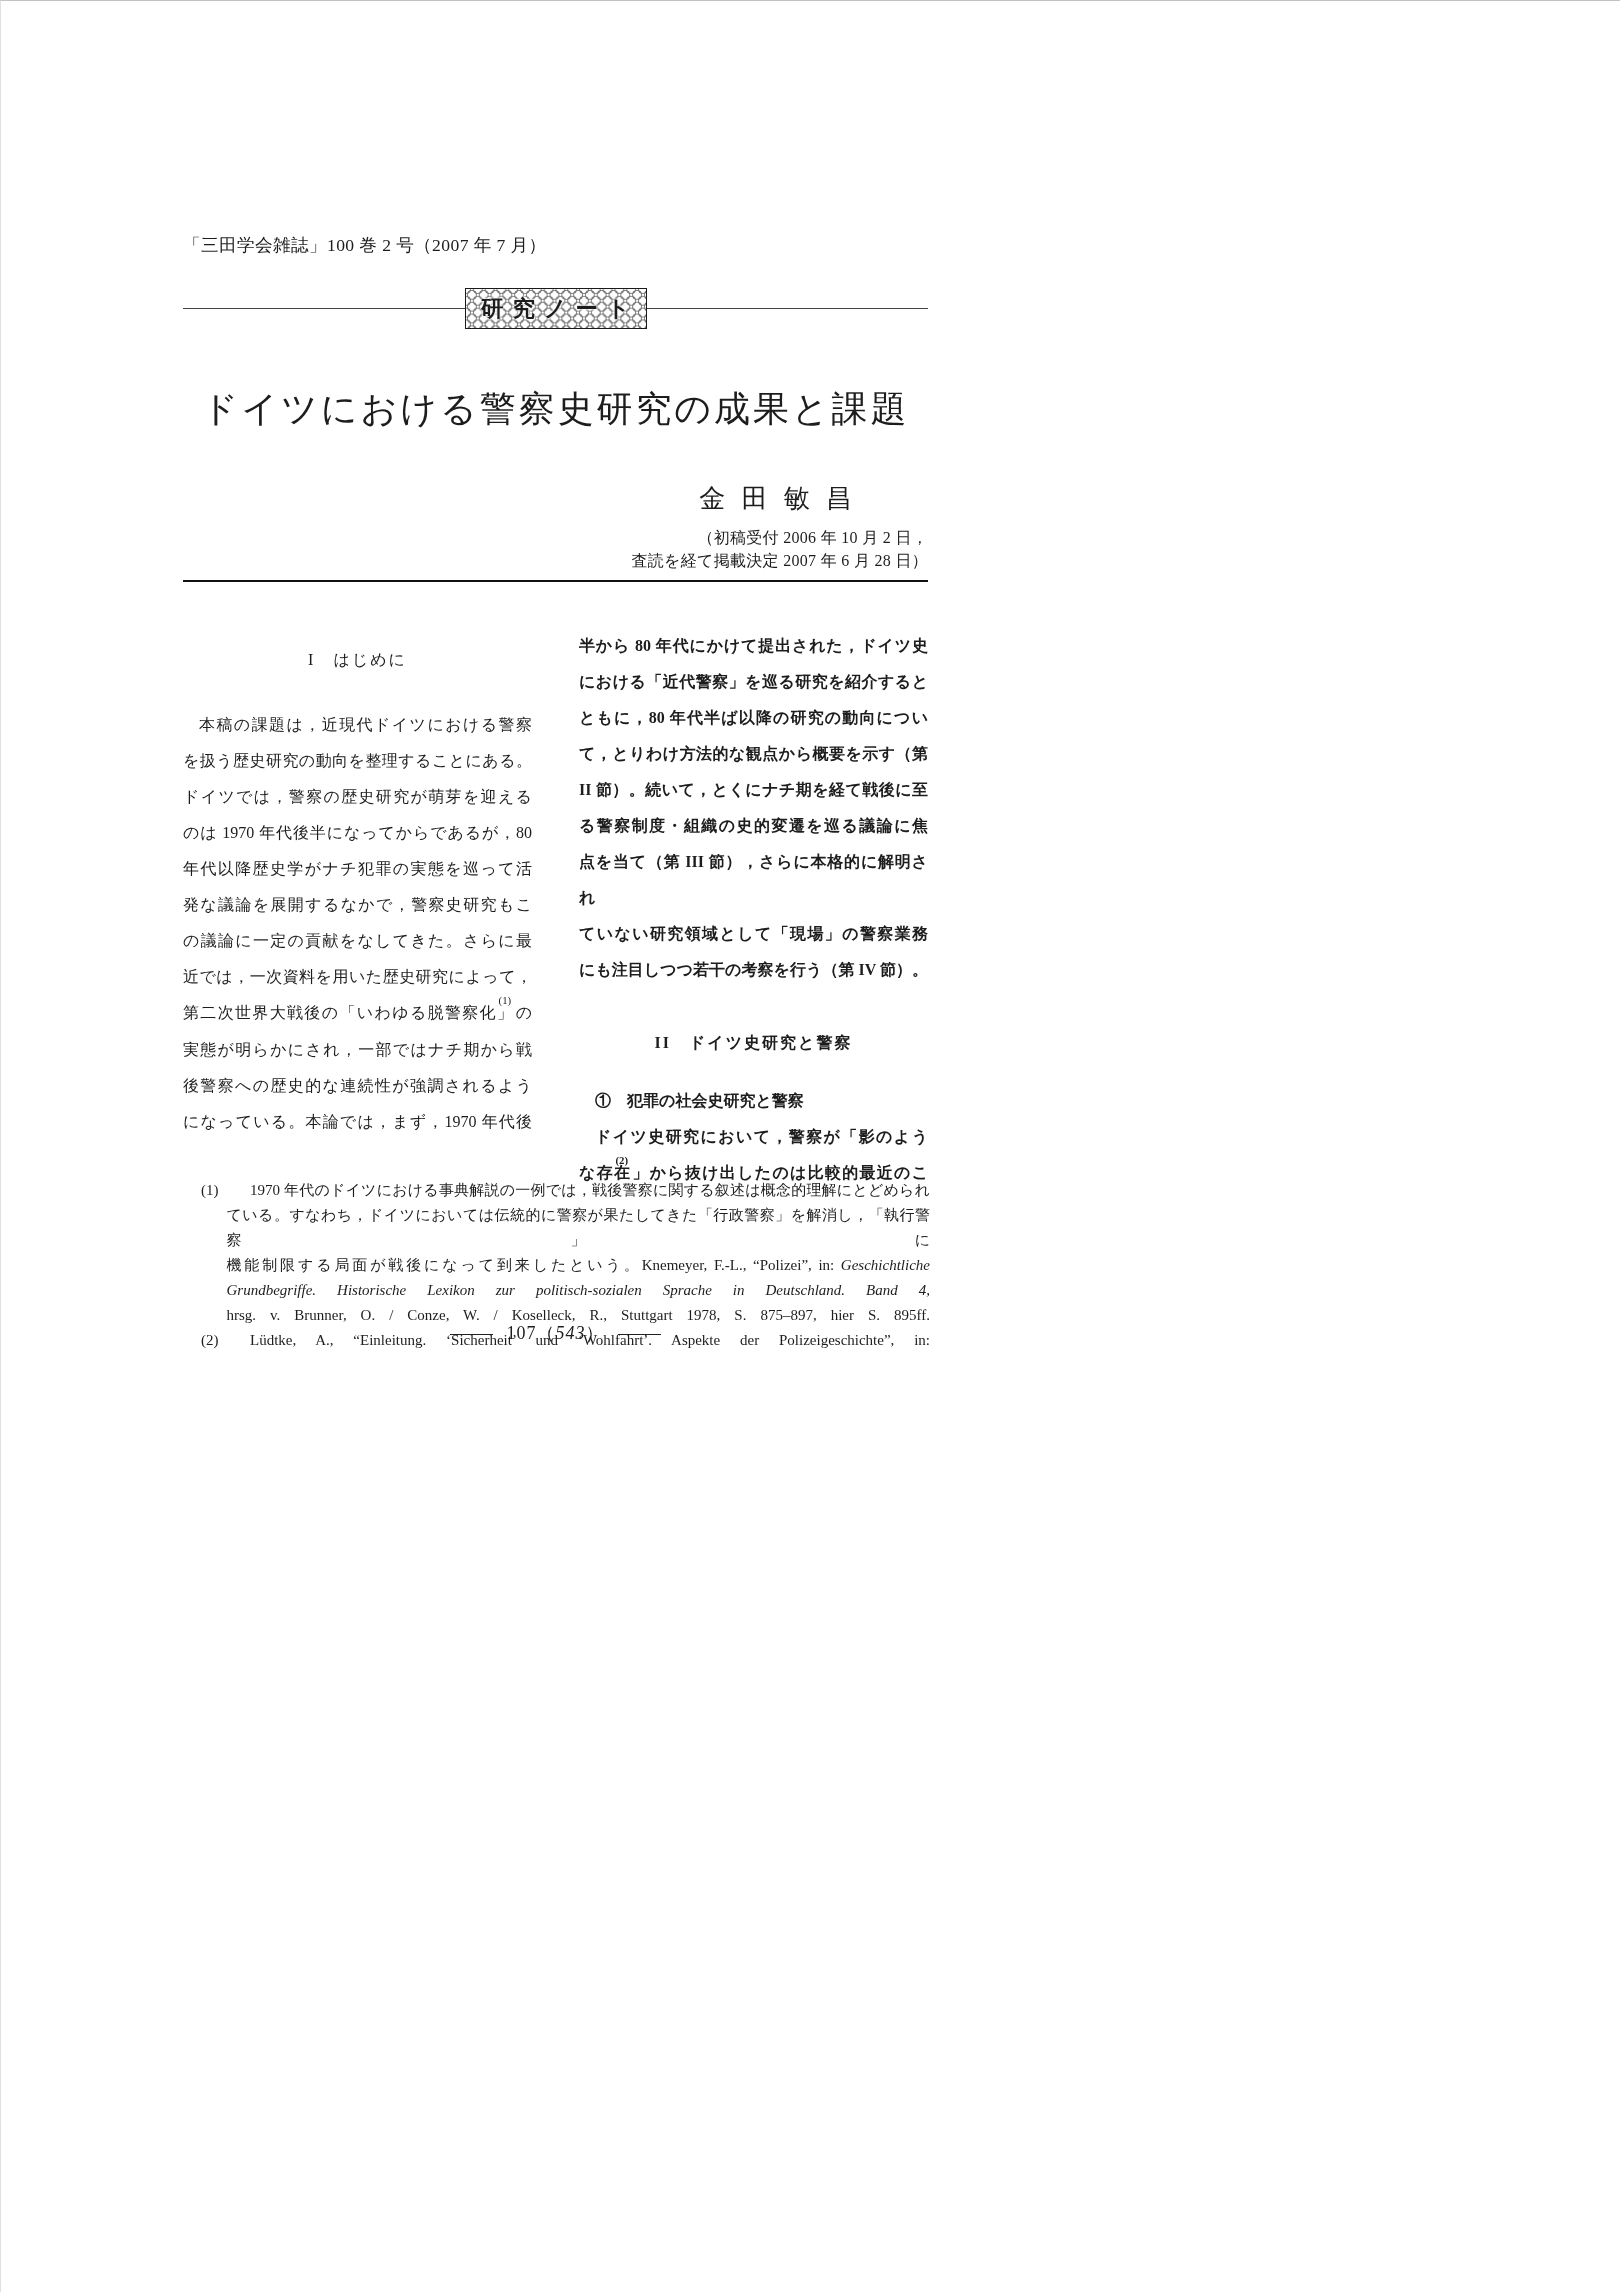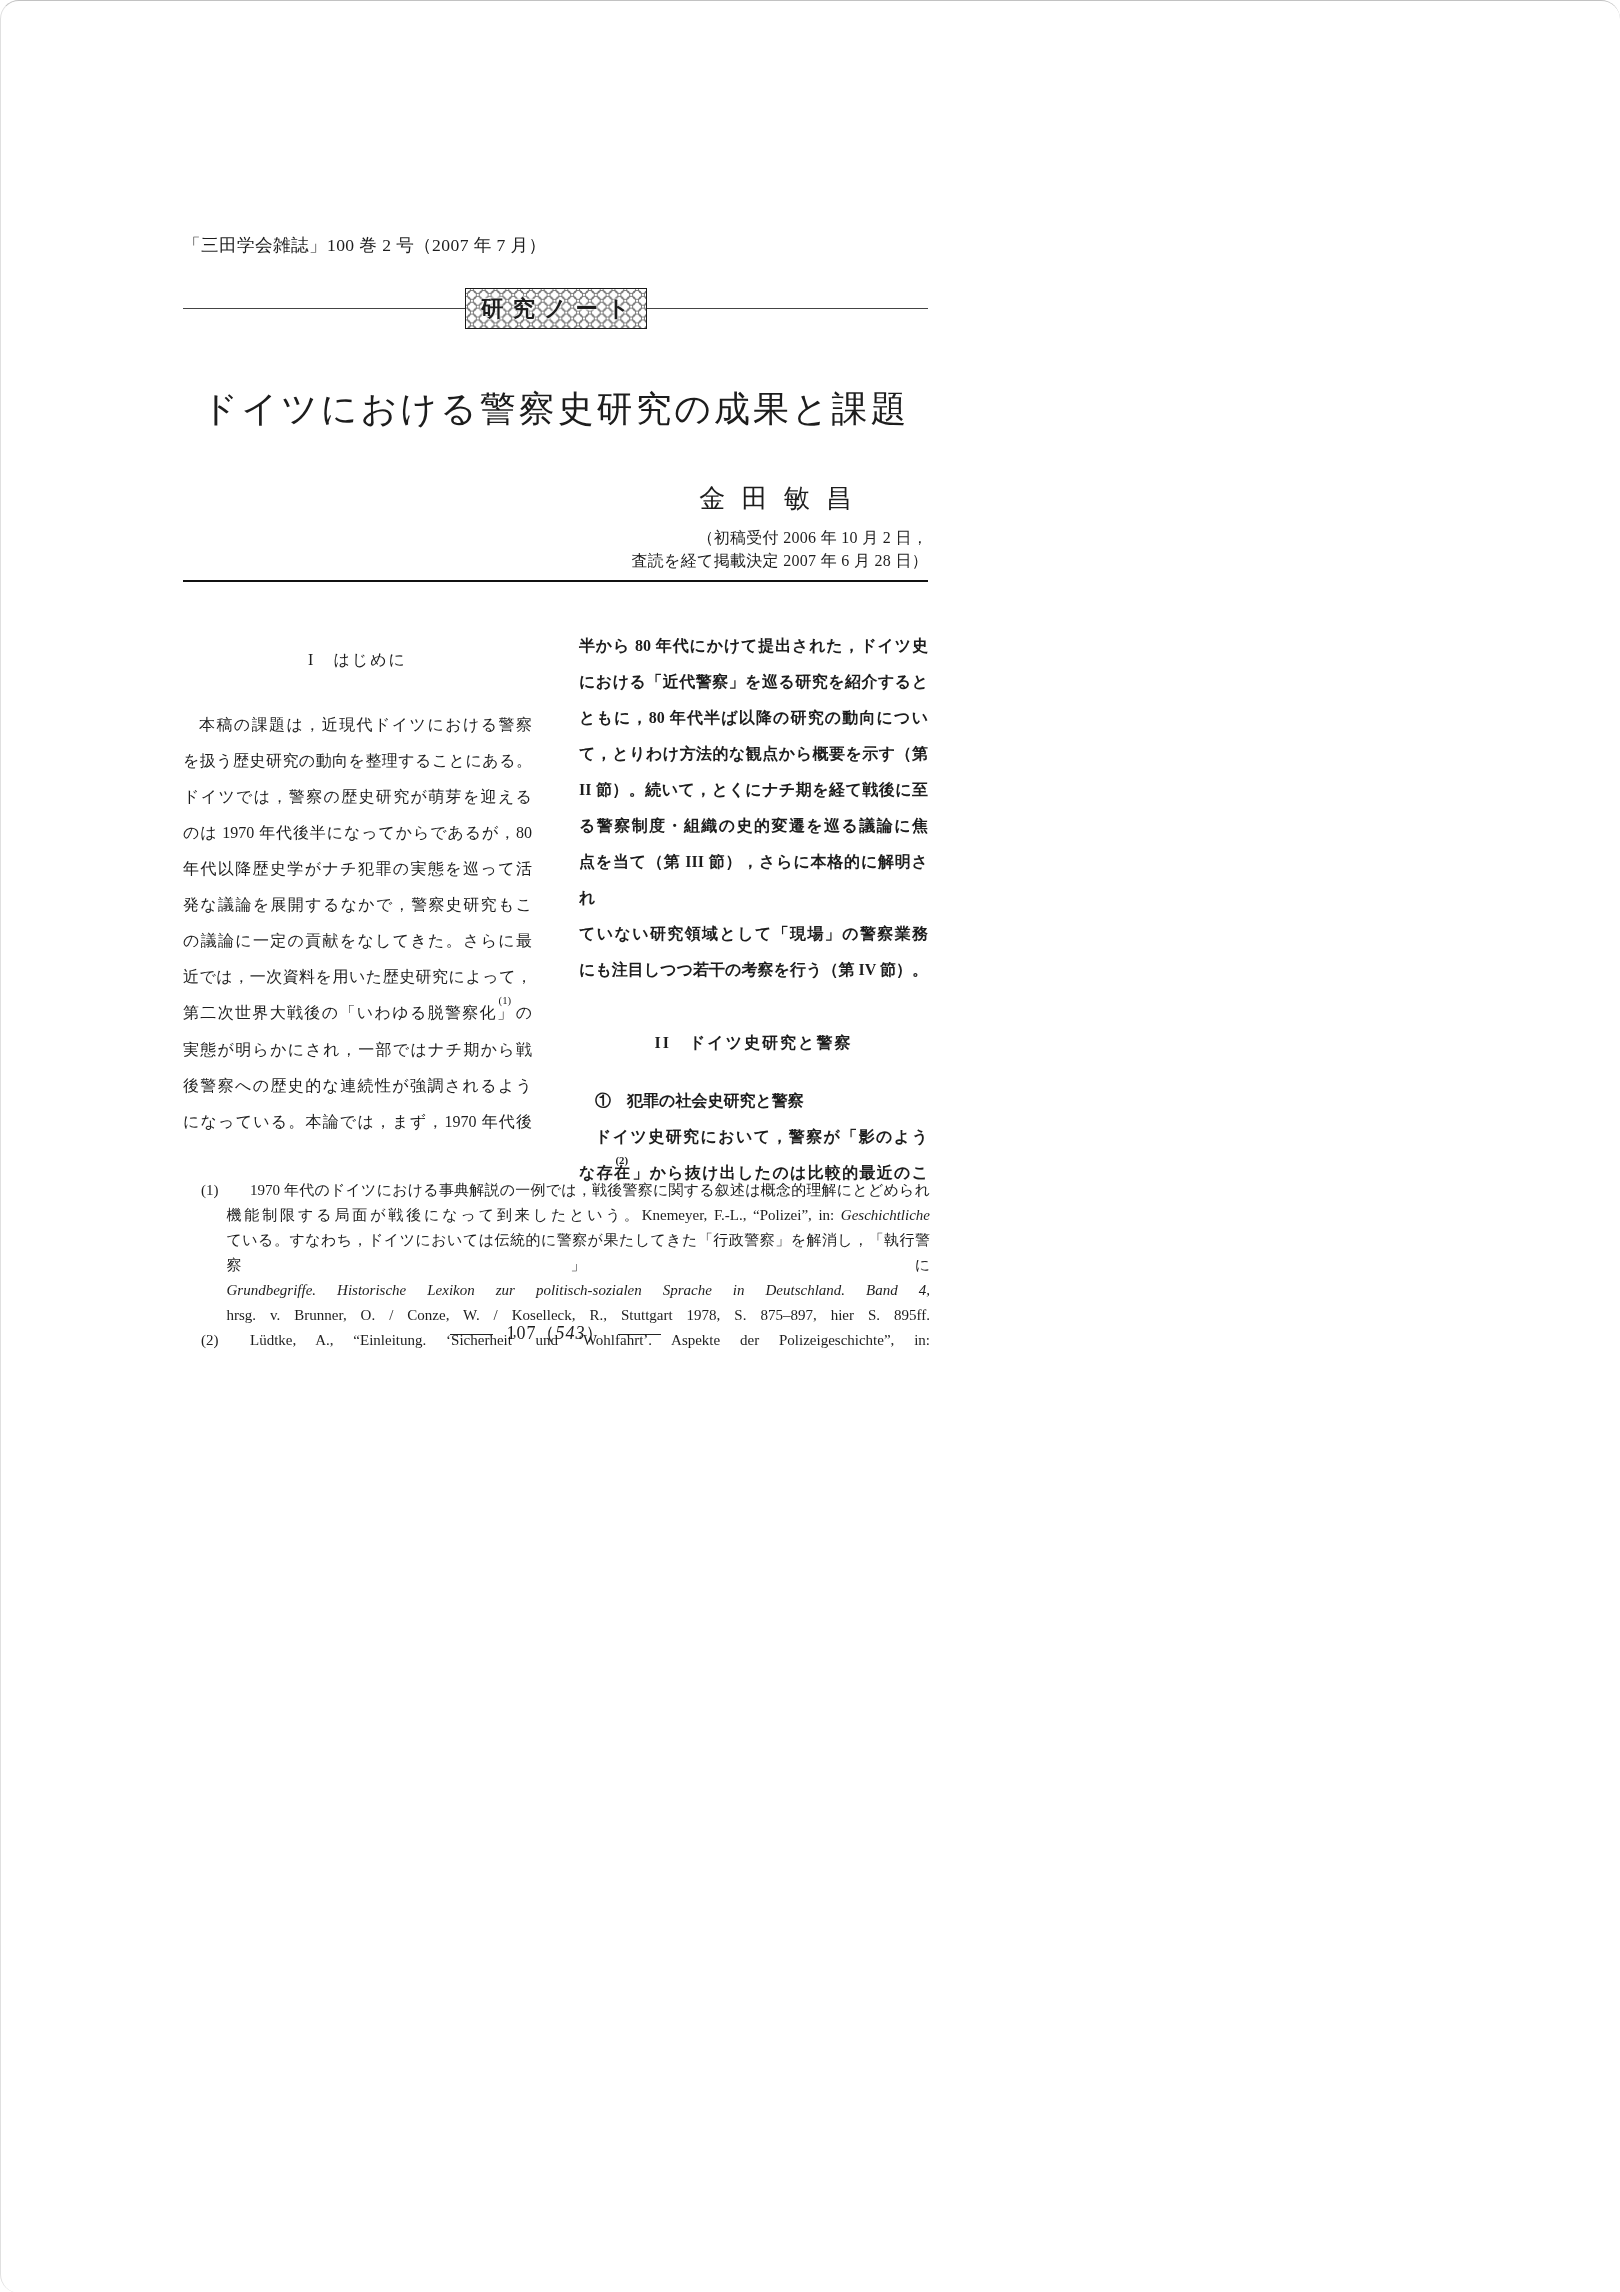--- a/index.html
+++ b/index.html
@@ -6,21 +6,20 @@
   html, body { margin: 0; padding: 0; background: #ffffff; }
   .page {
     position: relative;
     width: 1620px; height: 2293px;
     background: #ffffff;
     color: #1d1d1d;
     font-family: "Liberation Serif", "DejaVu Serif", serif;
     overflow: hidden;
     border-top: 1px solid #c2c2c2;
     border-left: 1px solid #e0e0e0;
-    border-radius: 19px;
   }
 
   
   .journal-line {
     position: absolute; left: 182px; top: 232px;
     font-size: 17.6px; letter-spacing: 0.4px;
   }
 
   
   .badge-row { position: absolute; left: 182px; top: 287px; width: 745px; height: 41px; }
@@ -151,22 +150,22 @@
         <div class="line">ドイツ史研究において，警察が「影のよう</div>
         <div class="line"><span>な存在</span><span class="marker">(2)</span><span>」から抜け出したのは比較的最近のこ</span></div>
       </div>
   </div>
 
   <div class="footnotes">
       <div class="footnote">
       <span class="fn-num">(1)</span>
       <div class="fn-lines">
           <div class="line fn-line">1970 年代のドイツにおける事典解説の一例では，戦後警察に関する叙述は概念的理解にとどめられ</div>
+          <div class="line fn-line">ている。すなわち，ドイツにおいては伝統的に警察が果たしてきた「行政警察」を解消し，「執行警察」に</div>
           <div class="line fn-line"><span>機能制限する局面が戦後になって到来したという。Knemeyer, F.-L., “Polizei”, in: </span><span class="italic">Geschichtliche</span></div>
-          <div class="line fn-line">ている。すなわち，ドイツにおいては伝統的に警察が果たしてきた「行政警察」を解消し，「執行警察」に</div>
           <div class="line fn-line"><span class="italic">Grundbegriffe. Historische Lexikon zur politisch-sozialen Sprache in Deutschland. Band 4,</span></div>
           <div class="line fn-line">hrsg. v. Brunner, O. / Conze, W. / Koselleck, R., Stuttgart 1978, S. 875–897, hier S. 895ff.</div>
         </div>
     </div>
       <div class="footnote">
       <span class="fn-num">(2)</span>
       <div class="fn-lines">
           <div class="line fn-line">Lüdtke, A., “Einleitung. ‘Sicherheit’ und ‘Wohlfahrt’. Aspekte der Polizeigeschichte”, in:</div>
         </div>
     </div>

